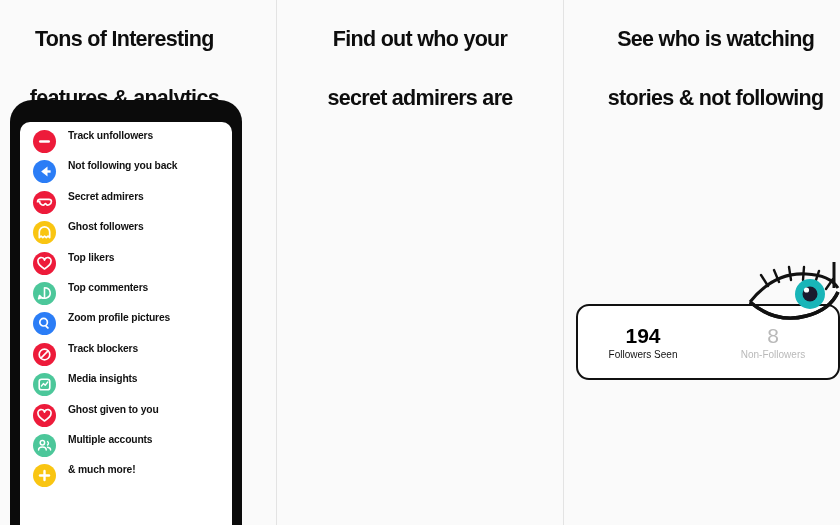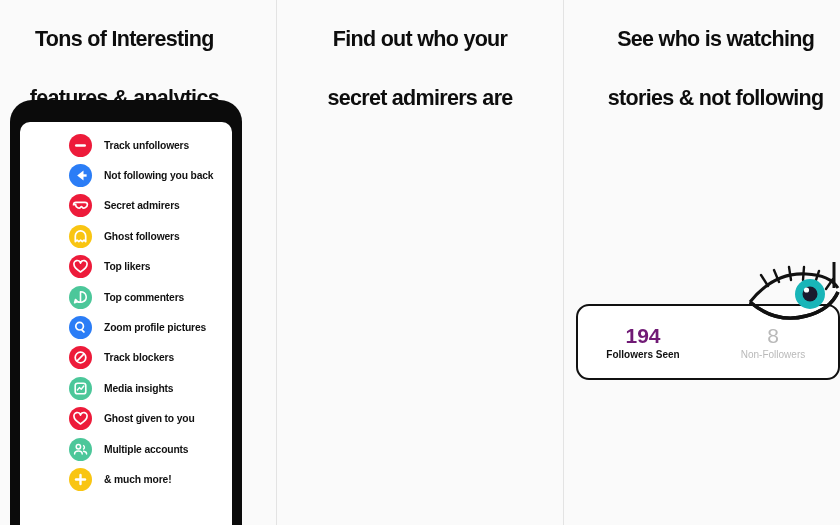--- a/index.html
+++ b/index.html
@@ -57,24 +57,23 @@
     background: #ffffff;
     overflow: hidden;
   }
 
   
   #phone1 { left: 10px; top: 100px; width: 232px; height: 425px; }
   #screen1 { left: 10px; top: 22px; width: 212px; height: 403px;
              border-radius: 10px 10px 0 0; }
   .feature-list { padding: 8px 0 0 0; }
   .feature-row {
-    display: flex; align-items: center;
+    display: flex; align-items: flex-start;
     height: 30.4px;
     padding-left: 13px;
-    margin-left: 36px;
   }
   .fi {
     width: 23px; height: 23px; border-radius: 50%;
     flex: 0 0 23px;
     display: flex; align-items: center; justify-content: center;
     margin-right: 12px;
   }
   .fi svg { display: block; }
   .feature-label {
     font-size: 10.3px; font-weight: bold; color: #111;
@@ -87,22 +86,22 @@
     left: 576px; top: 304px;
     width: 264px; height: 76px;
     background: #fff;
     border: 2.6px solid #111;
     border-radius: 13px;
     z-index: 20;
     display: flex;
     align-items: center;
   }
   .stat { flex: 1; text-align: center; }
-  .stat .num { font-size: 21px; font-weight: bold; color: #701a75; line-height: 1.1; }
-  .stat .lbl { font-size: 10px; font-weight: bold; color: #111; margin-top: 2px; }
+  .stat .num { font-size: 21px; font-weight: bold; color: #000000; line-height: 1.1; }
+  .stat .lbl { font-size: 10px; font-weight: normal; color: #111; margin-top: 2px; }
   .stat.dim .num { color: #b9b9b9; font-weight: normal; }
   .stat.dim .lbl { color: #b9b9b9; font-weight: normal; }
   .eye { position: absolute; left: 748px; top: 262px; z-index: 30; }
 </style>
 </head>
 <body>
 
 <div class="screens">
 
   <div class="panel" id="panel1">

